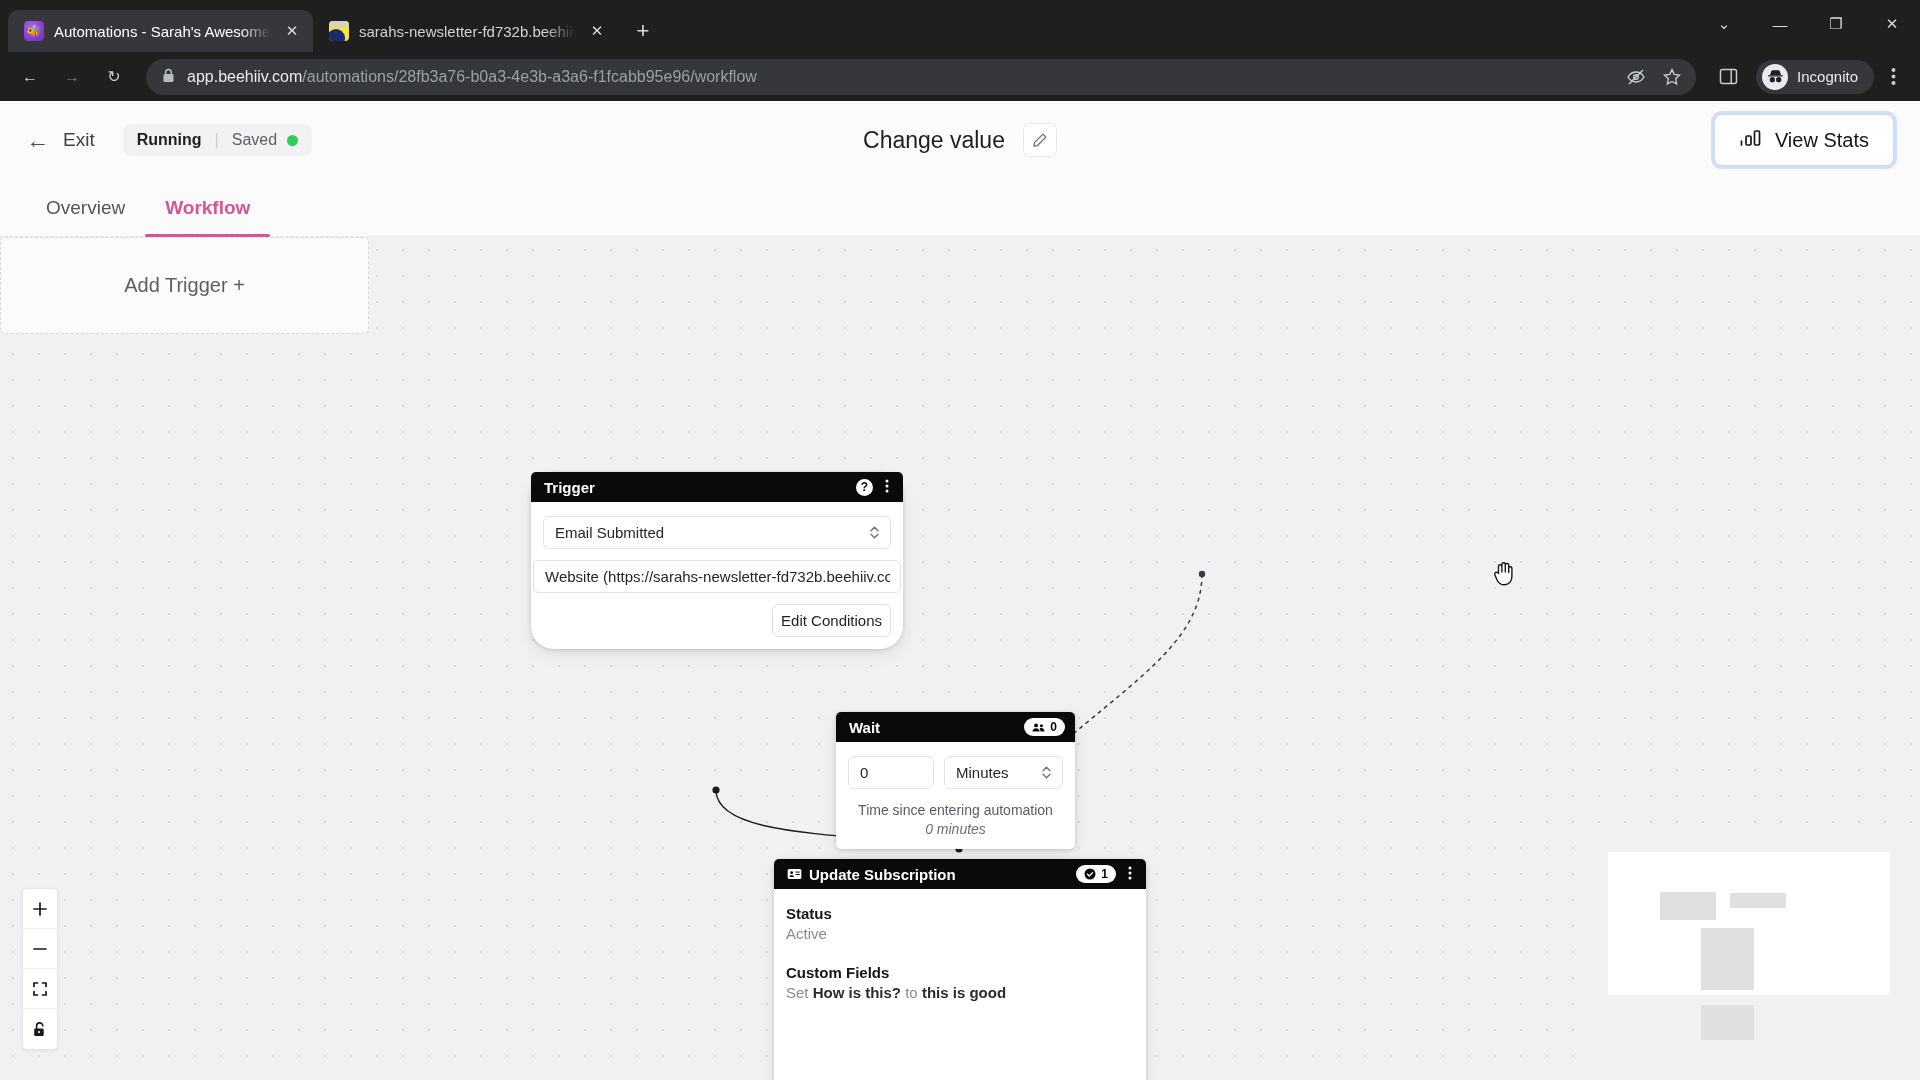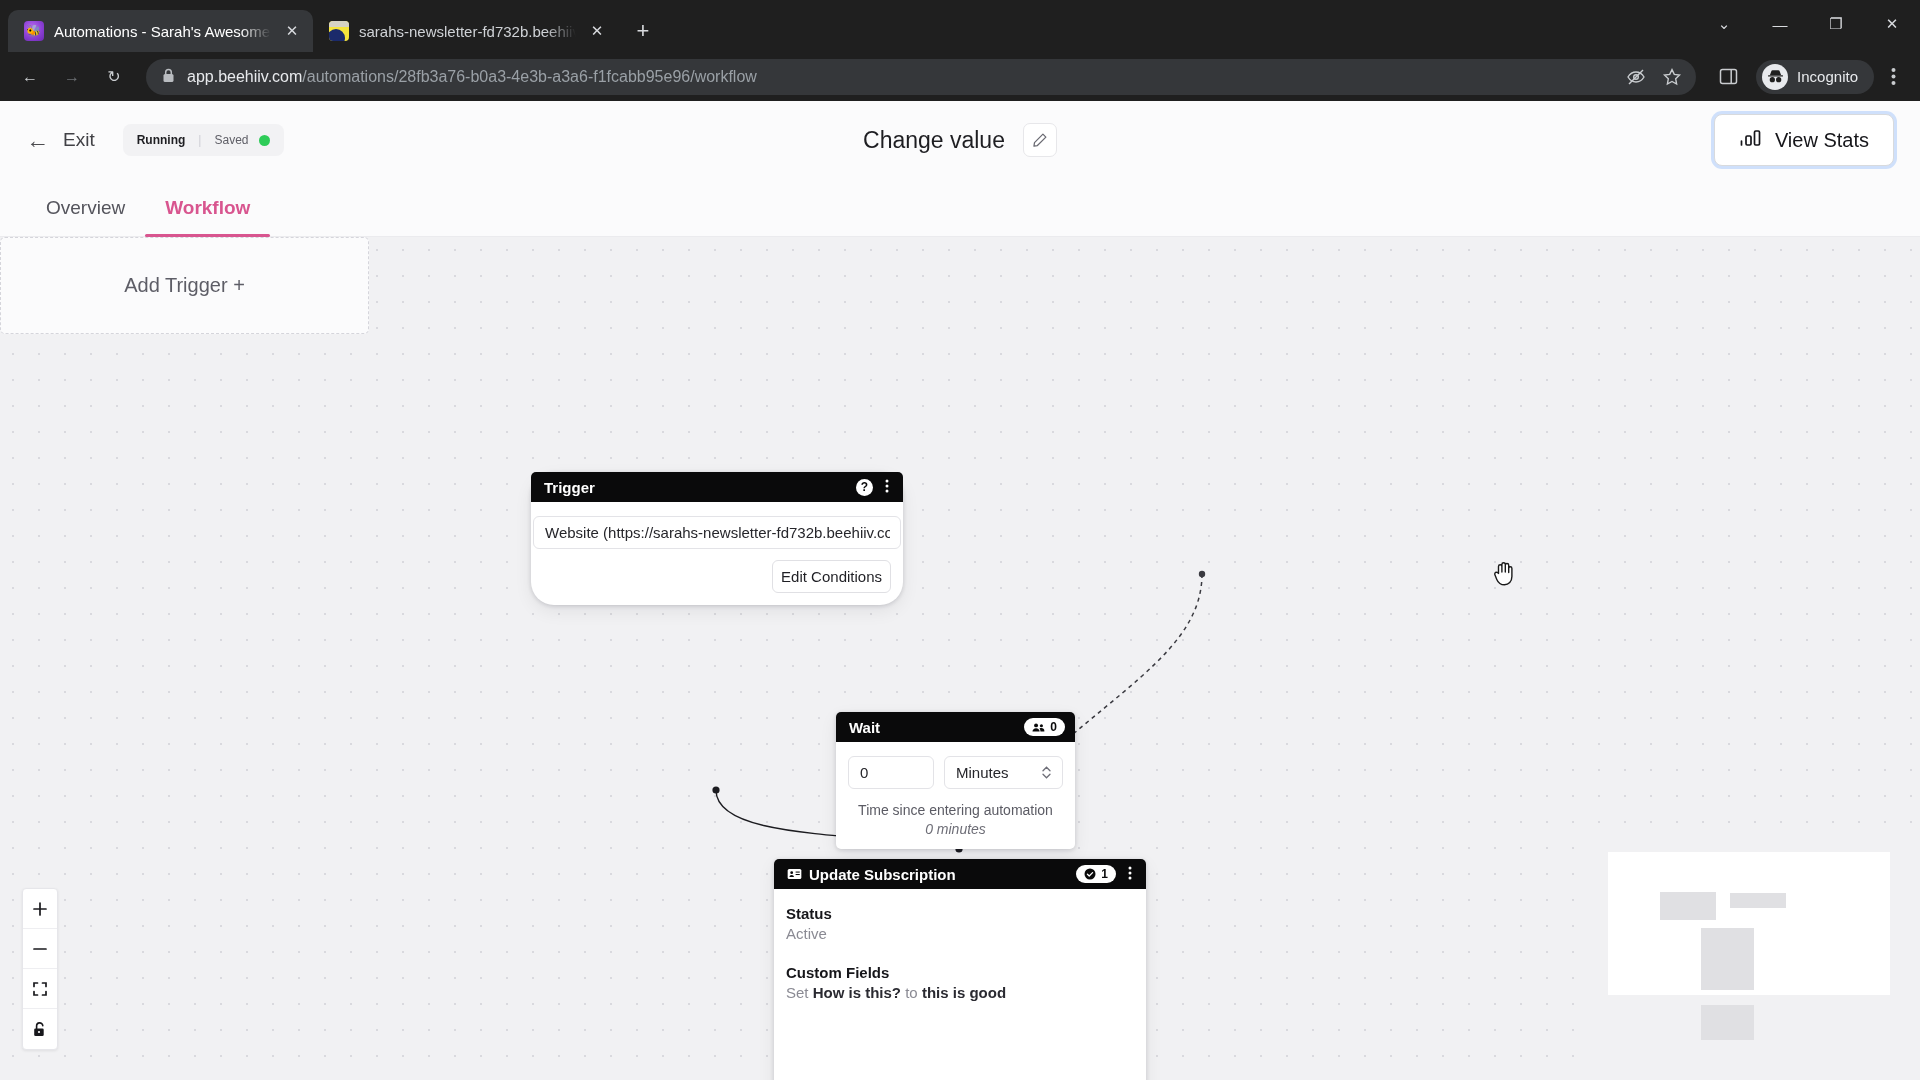--- a/index.html
+++ b/index.html
@@ -104,21 +104,21 @@
   .app-header {
     height: 78px; display: flex; align-items: center;
     padding: 0 26px; position: relative;
   }
   .exit-group { display: flex; align-items: center; gap: 14px; }
   .back-arrow { font-size: 23px; color: #4b4b4f; }
   .exit-label { font-size: 19px; color: #414146; }
   .status-pill {
     display: flex; align-items: center; gap: 0;
     background: #f2f2f4; border-radius: 8px; height: 32px;
-    margin-left: 28px; padding: 0 14px; font-size: 12px;
+    margin-left: 28px; padding: 0 14px; font-size: 16px;
   }
   .status-running { color: #1e1e22; font-weight: bold; padding-right: 13px; }
   .status-sep { color: #cfcfd4; }
   .status-saved { color: #5e5e66; padding: 0 10px 0 13px; }
   .status-dot { width: 11px; height: 11px; border-radius: 50%; background: #2ecc58; }
   .title-center {
     position: absolute; left: 0; right: 0; top: 0; height: 78px;
     display: flex; align-items: center; justify-content: center; gap: 18px;
     pointer-events: none;
   }
@@ -395,20 +395,29 @@
         <span class="head-help">?</span>
         <span class="head-kebab">
           <svg width="4" height="14" viewBox="0 0 4 14" fill="#fff">
             <circle cx="2" cy="2" r="1.5"></circle>
               <circle cx="2" cy="7" r="1.5"></circle>
               <circle cx="2" cy="12" r="1.5"></circle>
           </svg>
         </span>
       </div>
       <div class="node-body">
+        <div class="field">
+          <span class="val">Email Submitted</span>
+          <span class="stepper">
+            <svg width="11" height="17" viewBox="0 0 11 17" fill="none" stroke="#6e6e78" stroke-width="1.3" stroke-linecap="round">
+              <path d="M2 6.8L5.5 3.2 9 6.8"></path>
+                <path d="M2 10.2l3.5 3.6 3.5-3.6"></path>
+            </svg>
+          </span>
+        </div>
         <div class="field" style="margin-left:-10px;width:calc(100% + 20px);">
           <span class="val">Website (https://sarahs-newsletter-fd732b.beehiiv.com/)</span>
         </div>
         <div class="row-end">
           <span class="btn">Edit Conditions</span>
         </div>
       </div>
     </div>
 
     <div id="node-add-trigger">

